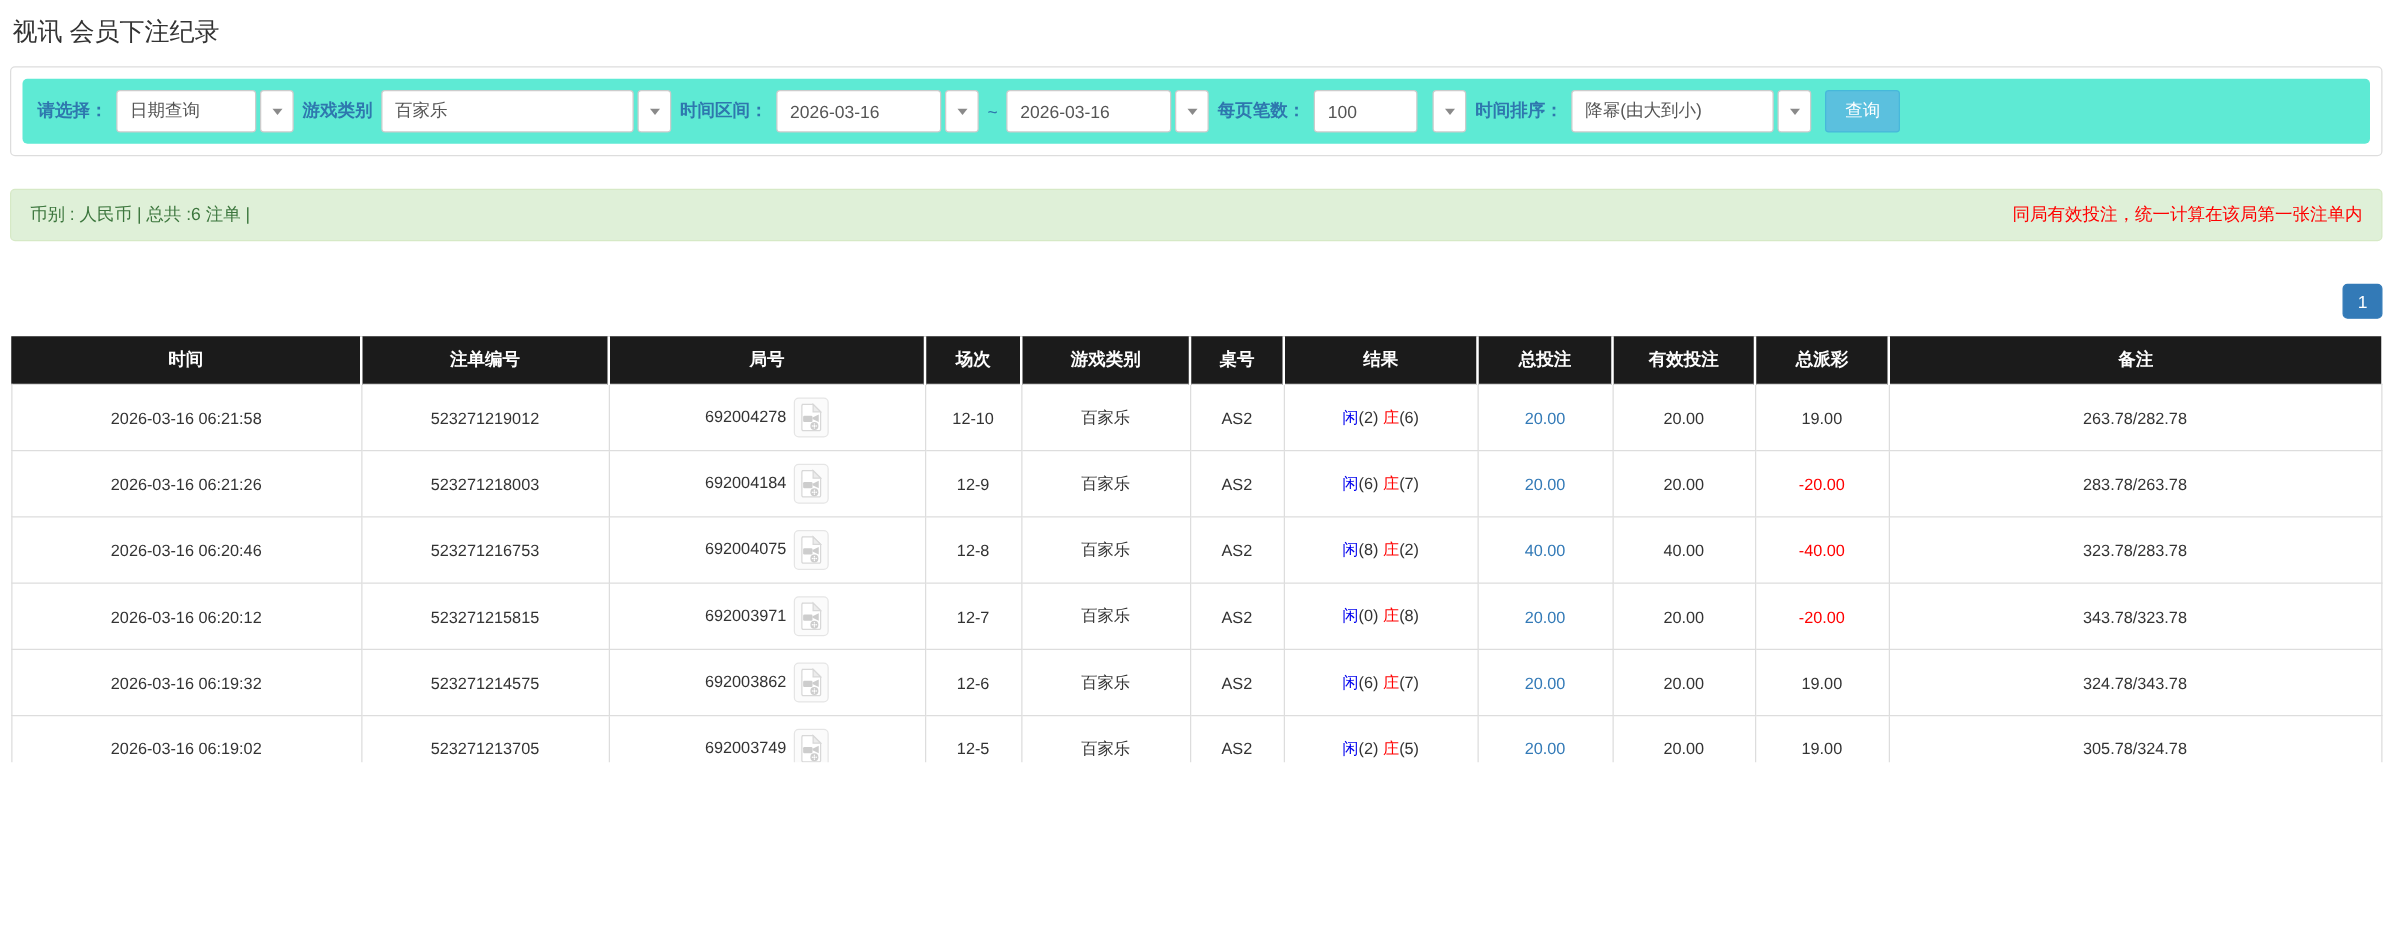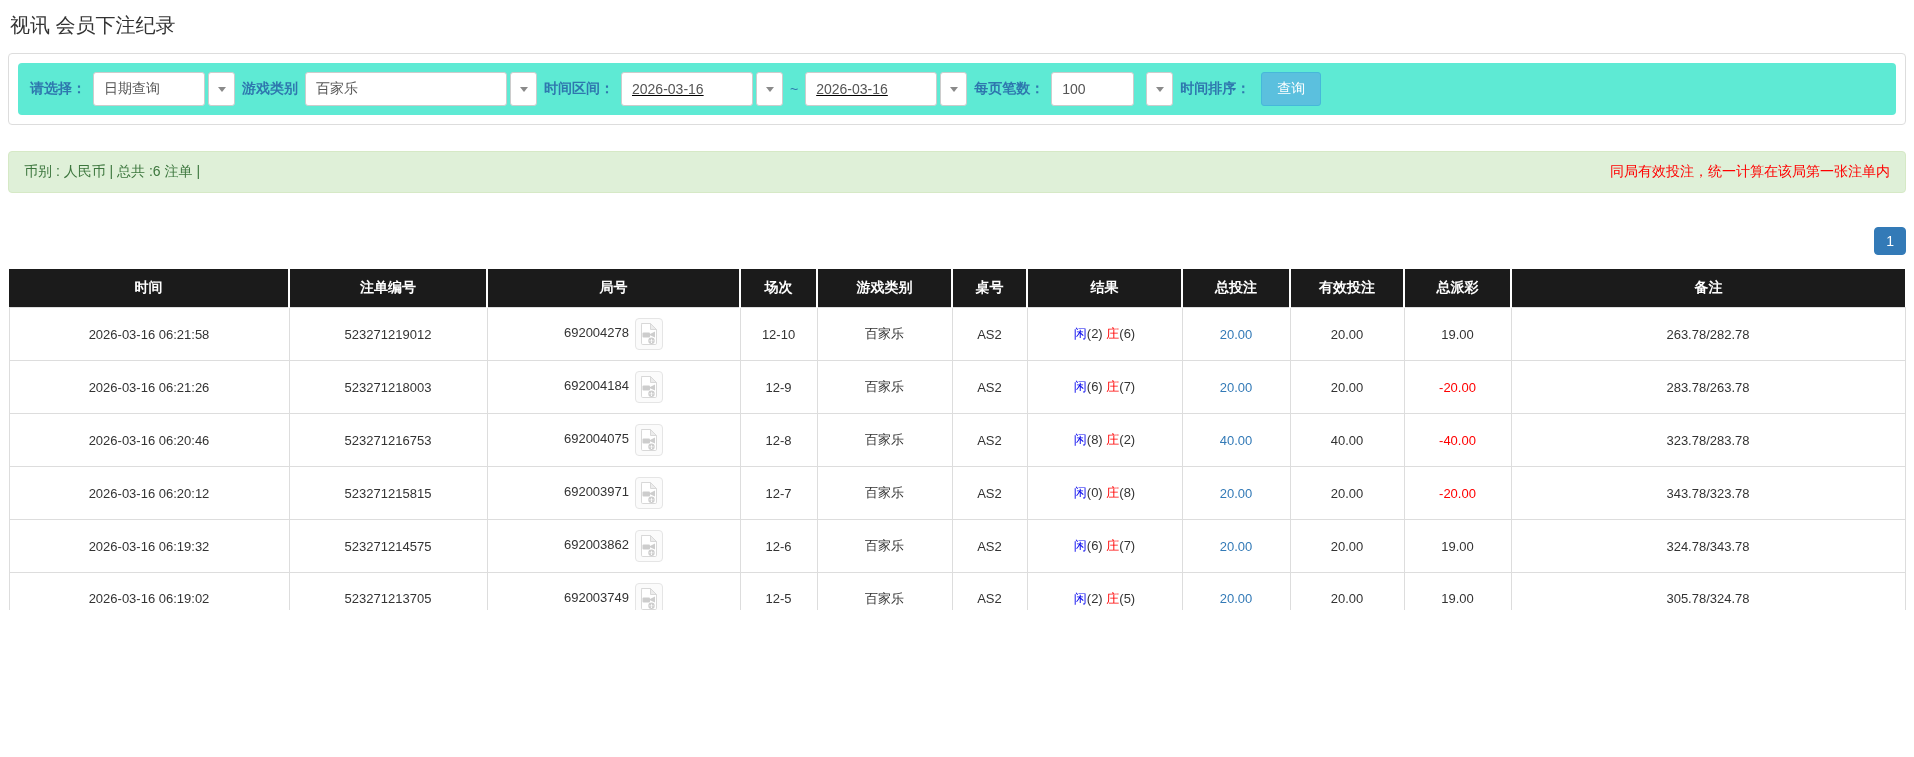--- a/index.html
+++ b/index.html
@@ -9,21 +9,21 @@
   .title { margin:2px 0 14px 2px; font-size:20px; font-weight:normal; color:#333; }
 
   .filter-panel { border:1px solid #ddd; border-radius:4px; padding:9px; background:#fff; }
   .filter-strip { background:#5eead4; border-radius:4px; padding:9px 12px; display:flex; align-items:center; gap:7px; }
   .flabel { color:#2e77ae; font-weight:bold; font-size:14px; white-space:nowrap; }
   .tilde { color:#2e77ae; font-size:14px; }
   .combo { display:inline-flex; align-items:stretch; gap:3px; height:34px; }
   .combo-text { flex:1; background:#fff; border:1px solid #ccc; border-radius:3px; padding:0 10px; font-size:14px; color:#555; display:flex; align-items:center; white-space:nowrap; overflow:hidden; }
   .combo-btn { width:27px; background:#fff; border:1px solid #ccc; border-radius:3px; display:flex; align-items:center; justify-content:center; cursor:pointer; }
   .caret { width:0; height:0; border-left:4px solid transparent; border-right:4px solid transparent; border-top:5px solid #8a8a8a; }
-  .w-qtype { width:142px; } .w-game { width:232px; } .w-date { width:162px;text-decoration:underline; } .w-size { width:122px;gap:12px; } .w-sort { width:192px; }
+  .w-qtype { width:142px; } .w-game { width:232px; } .w-date { width:162px; } .w-size { width:122px;gap:12px; } .w-sort { width:192px; }
   .btn-search { background:#5bc0de; border:1px solid #46b8da; color:#fff; font-size:14px; padding:7px 15px; border-radius:3px; cursor:pointer; margin-left:4px; }
 
   .summary-bar { margin-top:26px; background:#dff0d8; border:1px solid #d6e9c6; border-radius:4px; padding:11px 15px; display:flex; justify-content:space-between; align-items:center; font-size:14px; }
   .summary-left { color:#3c763d; }
   .summary-right { color:#ff0000; }
 
   .pag-row { text-align:right; }
   .pag-top { margin-top:34px; }
   .pag-bottom { margin-top:10px; }
   .page-btn { display:inline-block; min-width:18px; padding:5px 11px; background:#337ab7; border:1px solid #337ab7; color:#fff; border-radius:4px; font-size:14px; text-align:center; cursor:pointer; text-decoration:none; }
@@ -82,20 +82,26 @@
 
       <span class="flabel">每页笔数：</span>
       <div class="combo w-size">
         <span class="combo-text">100</span>
         <span class="combo-btn">
             <span class="caret"></span>
           </span>
       </div>
 
       <span class="flabel">时间排序：</span>
+      <div class="combo w-sort">
+        <span class="combo-text">降幂(由大到小)</span>
+        <span class="combo-btn">
+            <span class="caret"></span>
+          </span>
+      </div>
 
       <button class="btn-search">查询</button>
     </div>
   </div>
 
   <div class="summary-bar">
     <span class="summary-left">币别 : 人民币 | 总共 :6 注单 |</span>
     <span class="summary-right">同局有效投注，统一计算在该局第一张注单内</span>
   </div>
 

